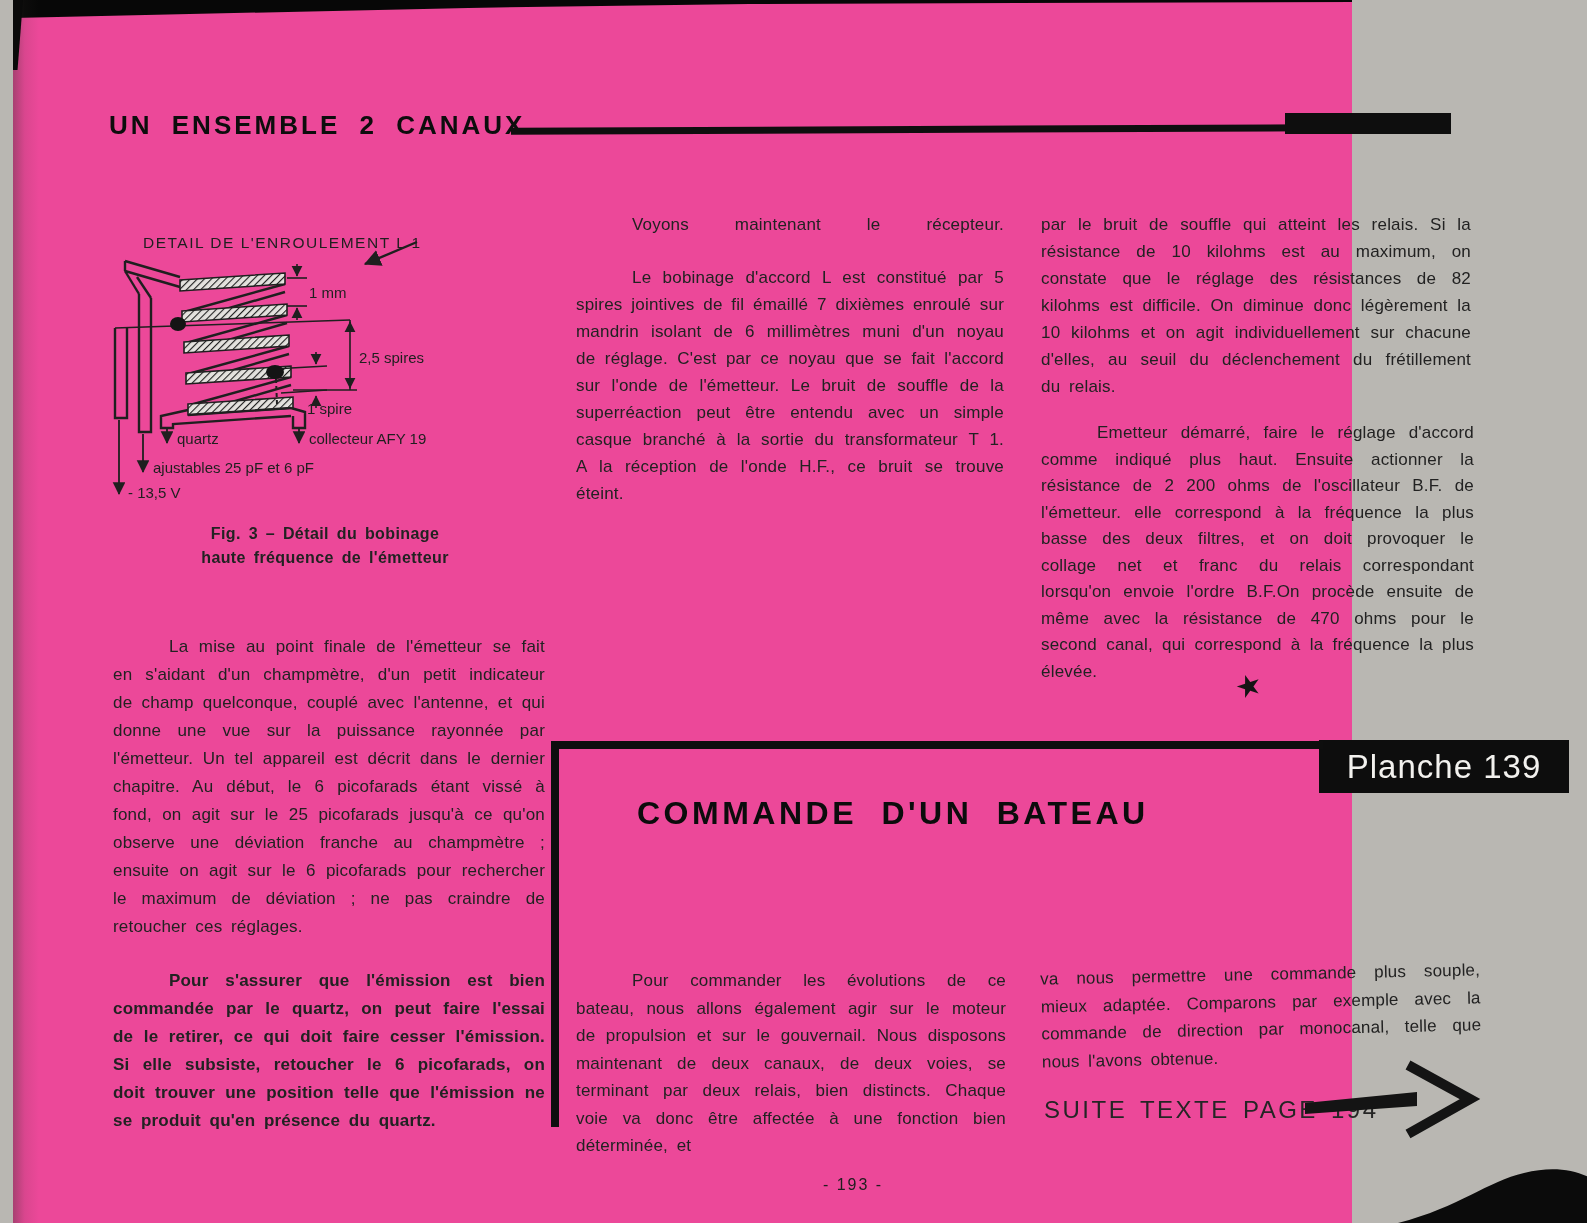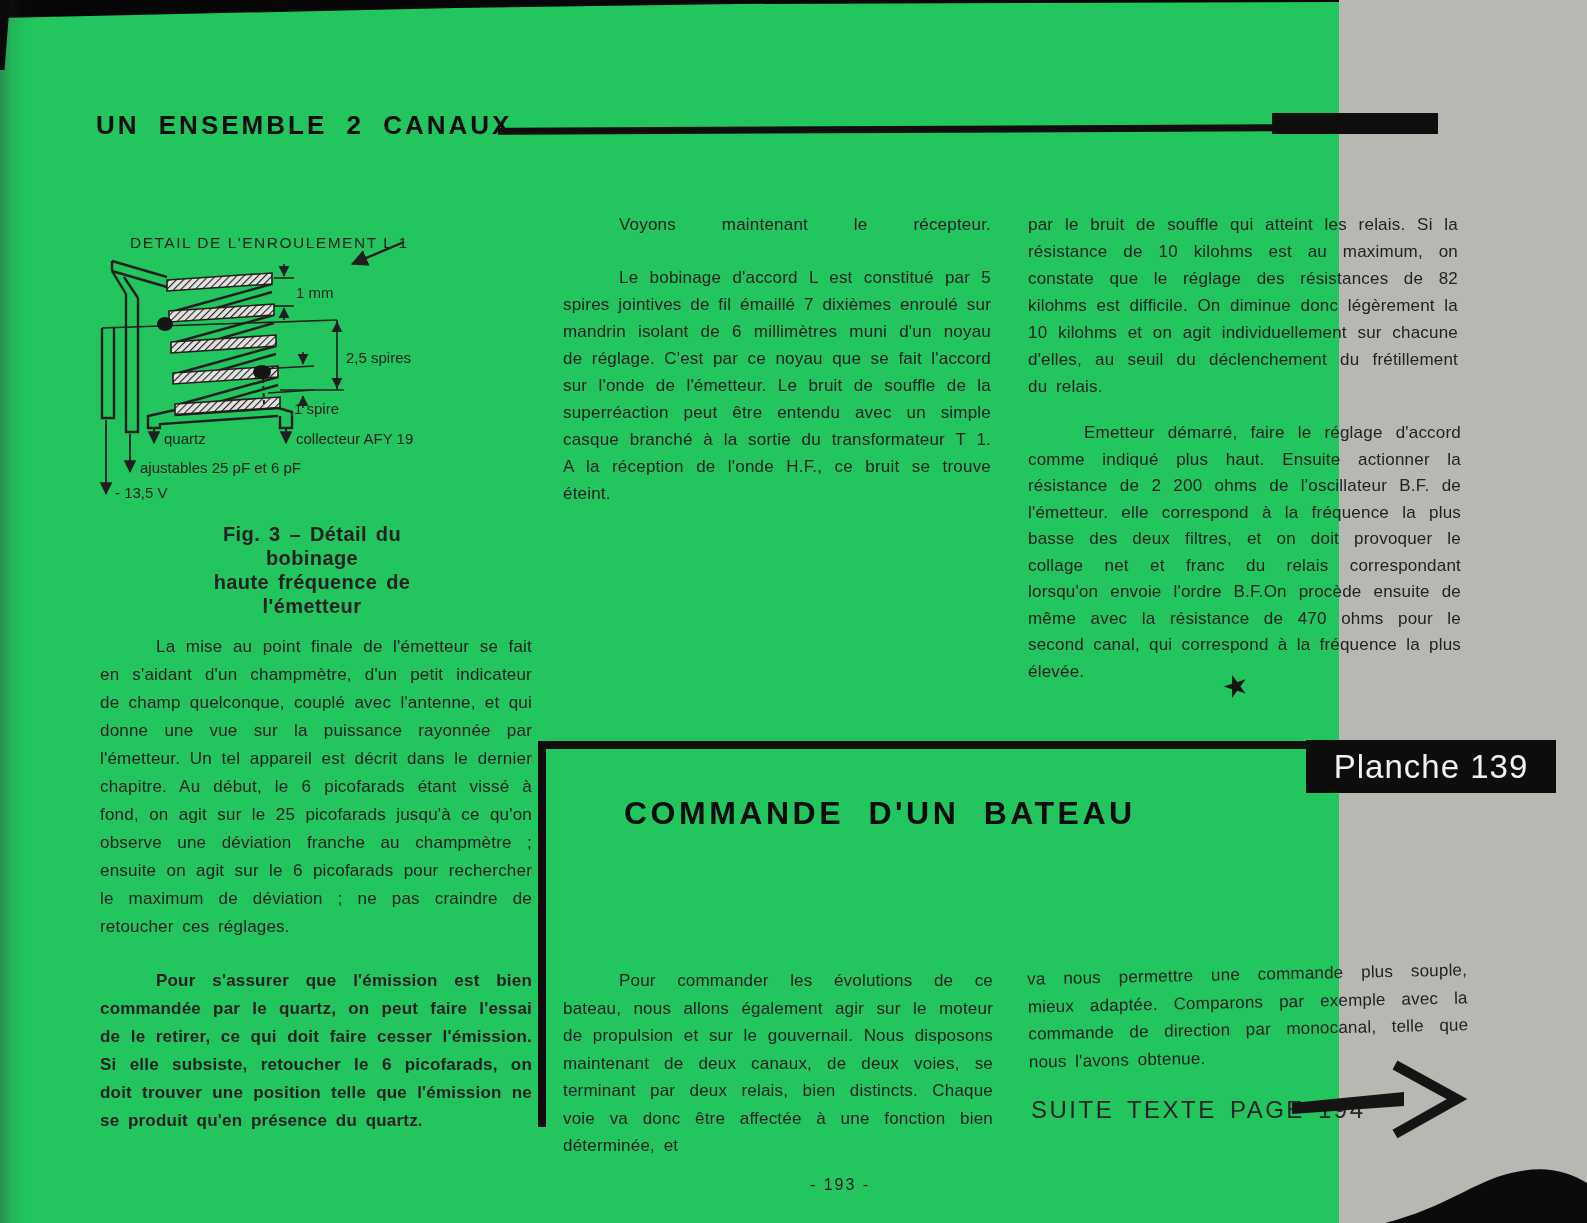--- a/index.html
+++ b/index.html
@@ -4,22 +4,22 @@
 <style>
   html,body{margin:0;padding:0;}
   body{
     width:1587px;height:1223px;
     font-family:"Liberation Sans", sans-serif;
     background:#b9b7b2;
     position:relative;
     overflow:hidden;
   }
   #page{
-    position:absolute;left:0;top:0;width:1339px;height:1223px;
-    background:#22c55e;
+    position:absolute;left:13px;top:0;width:1339px;height:1223px;
+    background:#ec4899;
   }
   
   .scan-top{
     position:absolute;left:0;top:0;width:100%;height:18px;background:#070707;
     clip-path:polygon(0 0,100% 0,100% 11%,55% 22%,34% 44%,0 100%);
   }
   .scan-left{
     position:absolute;left:0;top:0;width:26px;height:100%;
     background:linear-gradient(to right, rgba(55,52,48,.38), rgba(55,52,48,.10) 45%, rgba(55,52,48,0));
   }
@@ -38,21 +38,21 @@
     position:absolute;left:498px;top:126px;width:800px;height:7px;background:#0e0e0e;
     transform:rotate(-0.25deg);
   }
   .header-rule-end{
     position:absolute;left:1272px;top:113px;width:166px;height:21px;background:#0e0e0e;
   }
   
   .fig-svg{position:absolute;left:82px;top:232px;}
   .fig-caption{
     position:absolute;left:178px;top:522px;width:268px;
-    font-size:20px;font-weight:bold;color:#222;line-height:24px;text-align:center;
+    font-size:16px;font-weight:bold;color:#222;line-height:24px;text-align:center;
     letter-spacing:.4px;word-spacing:3px;
   }
   
   .para{
     position:absolute;
     font-size:17px;color:#222;line-height:27px;
     text-align:justify;word-spacing:.22em;letter-spacing:.2px;
   }
   .indent{text-indent:56px;}
   .stretch{text-align-last:justify;}

